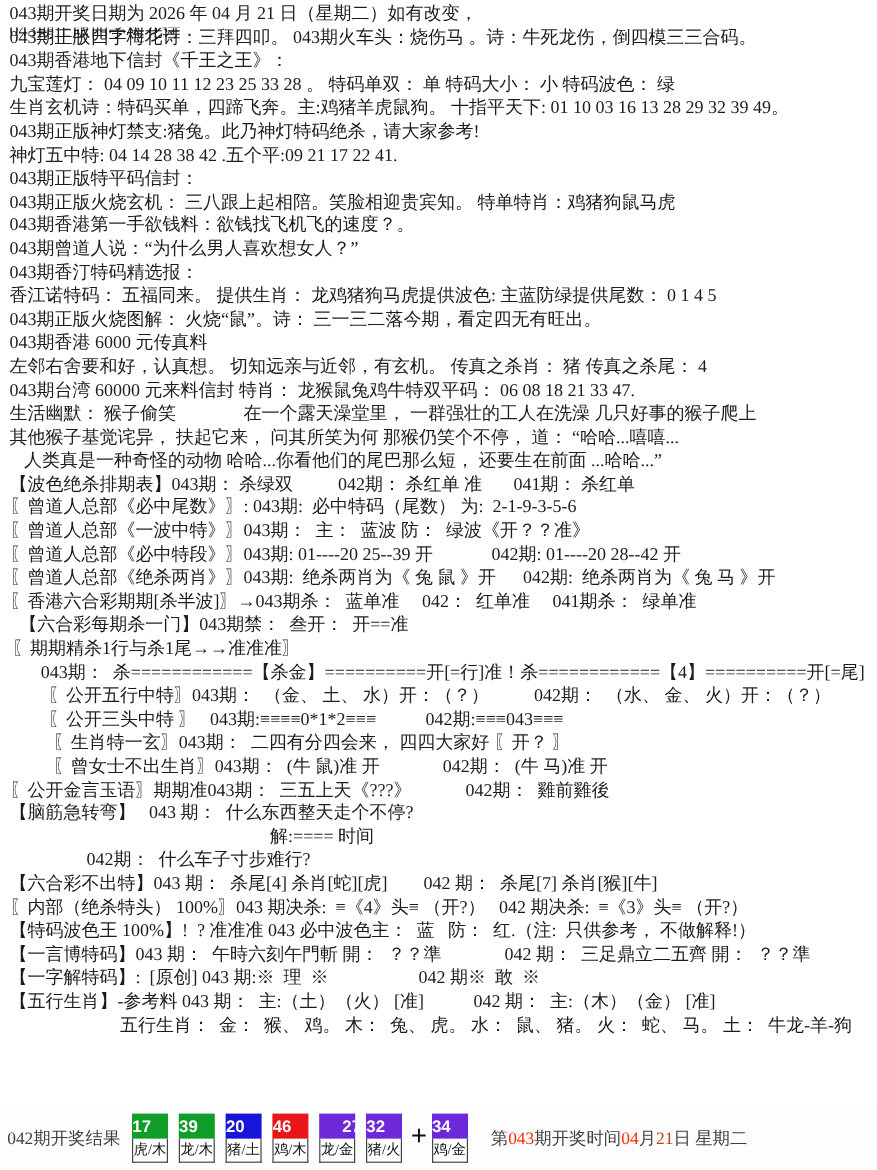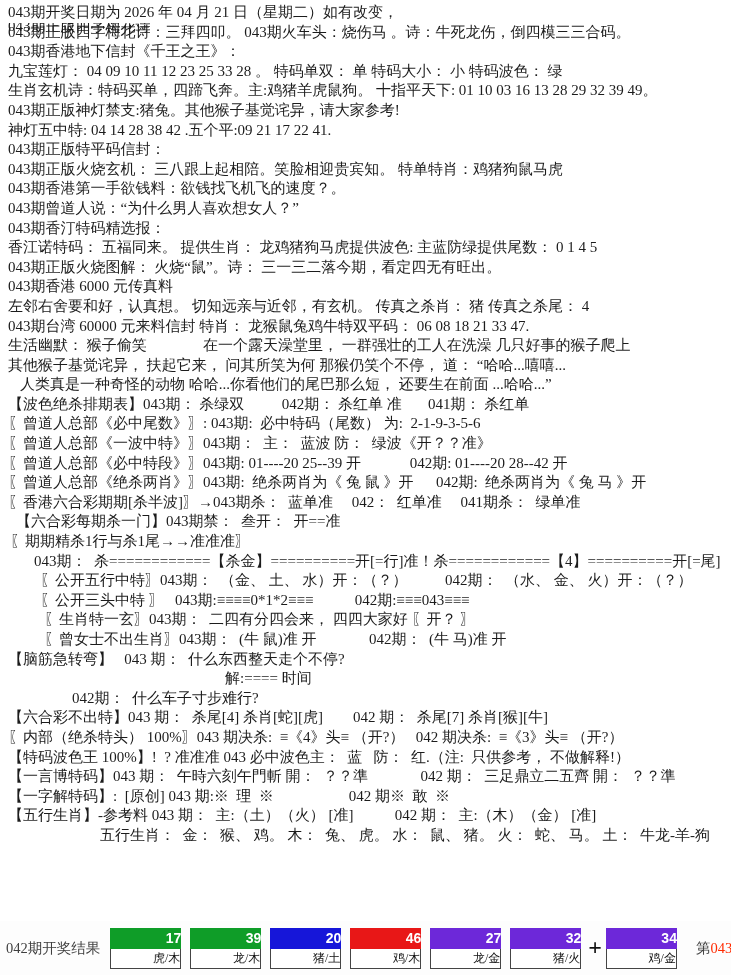--- a/index.html
+++ b/index.html
@@ -22,21 +22,21 @@
     position:absolute;left:0;top:-6px;color:#1c1c1c;
   }
   .results-bar{
     position:absolute;left:0;top:921px;width:731px;height:54px;
     display:flex;align-items:center;background:#fdfdfd;
   }
   .results-label{
     margin-left:6px;font-size:14.5px;color:#3f3f3f;white-space:nowrap;
   }
   .balls{display:flex;align-items:flex-start;margin-left:10px;}
-  .ball{width:71px;text-align:right;margin-right:9px;}
+  .ball{width:30px;text-align:left;margin-right:9px;}
   .ball .num{
     height:21px;line-height:21px;color:#ffffff;font-weight:bold;
     font-size:14px;font-family:"Liberation Sans","DejaVu Sans",sans-serif;
   }
   .ball .tag{
     height:19px;line-height:19px;border:1px solid #444;border-top:none;
     font-size:12px;color:#111;background:#fff;
   }
   .plus{
     font-size:24px;font-weight:bold;color:#111;
@@ -50,21 +50,21 @@
 </head>
 <body>
 
 <div class="page">
   <div class="report" id="report-body">
       <div class="line" style="padding-left: 8px;">043期开奖日期为 2026 年 04 月 21 日（星期二）如有改变，</div>
       <div class="line" style="padding-left: 8px;"><span class="glitch-overlay" style="left: 8px;">043期正版四字梅花诗</span>043期正版四字梅花诗：三拜四叩。 043期火车头：烧伤马 。诗：牛死龙伤，倒四模三三合码。</div>
       <div class="line" style="padding-left: 8px;">043期香港地下信封《千王之王》：</div>
       <div class="line" style="padding-left: 8px;">九宝莲灯： 04 09 10 11 12 23 25 33 28 。 特码单双： 单 特码大小： 小 特码波色： 绿</div>
       <div class="line" style="padding-left: 8px;">生肖玄机诗：特码买单，四蹄飞奔。主:鸡猪羊虎鼠狗。 十指平天下: 01 10 03 16 13 28 29 32 39 49。</div>
-      <div class="line" style="padding-left: 8px;">043期正版神灯禁支:猪兔。其他猴子基觉诧异，请大家参考!</div>
+      <div class="line" style="padding-left: 8px;">043期正版神灯禁支:猪兔。此乃神灯特码绝杀，请大家参考!</div>
       <div class="line" style="padding-left: 8px;">神灯五中特: 04 14 28 38 42 .五个平:09 21 17 22 41.</div>
       <div class="line" style="padding-left: 8px;">043期正版特平码信封：</div>
       <div class="line" style="padding-left: 8px;">043期正版火烧玄机： 三八跟上起相陪。笑脸相迎贵宾知。 特单特肖：鸡猪狗鼠马虎</div>
       <div class="line" style="padding-left: 8px;">043期香港第一手欲钱料：欲钱找飞机飞的速度？。</div>
       <div class="line" style="padding-left: 8px;">043期曾道人说：“为什么男人喜欢想女人？”</div>
       <div class="line" style="padding-left: 8px;">043期香汀特码精选报：</div>
       <div class="line" style="padding-left: 8px;">香江诺特码： 五福同来。 提供生肖： 龙鸡猪狗马虎提供波色: 主蓝防绿提供尾数： 0 1 4 5</div>
       <div class="line" style="padding-left: 8px;">043期正版火烧图解： 火烧“鼠”。诗： 三一三二落今期，看定四无有旺出。</div>
       <div class="line" style="padding-left: 8px;">043期香港 6000 元传真料</div>
       <div class="line" style="padding-left: 8px;">左邻右舍要和好，认真想。 切知远亲与近邻，有玄机。 传真之杀肖： 猪 传真之杀尾： 4</div>
@@ -78,20 +78,21 @@
       <div class="line" style="padding-left: 8px;">〖曾道人总部《必中特段》〗043期: 01----20 25--39 开             042期: 01----20 28--42 开</div>
       <div class="line" style="padding-left: 8px;">〖曾道人总部《绝杀两肖》〗043期:  绝杀两肖为《 兔 鼠 》开      042期:  绝杀两肖为《 兔 马 》开</div>
       <div class="line" style="padding-left: 8px;">〖香港六合彩期期[杀半波]〗→043期杀：  蓝单准     042：  红单准     041期杀：  绿单准</div>
       <div class="line" style="padding-left: 16px;">【六合彩每期杀一门】043期禁：  叁开：  开==准</div>
       <div class="line" style="padding-left: 10px;">〖期期精杀1行与杀1尾→→准准准〗</div>
       <div class="line" style="padding-left: 34px;">043期：  杀============【杀金】==========开[=行]准！杀============【4】==========开[=尾]</div>
       <div class="line" style="padding-left: 40px;">〖公开五行中特〗043期：  （金、 土、 水）开：（？）          042期：  （水、 金、 火）开：（？）</div>
       <div class="line" style="padding-left: 40px;">〖公开三头中特 〗   043期:≡≡≡≡0*1*2≡≡≡           042期:≡≡≡043≡≡≡</div>
       <div class="line" style="padding-left: 44px;">〖生肖特一玄〗043期：  二四有分四会来， 四四大家好 〖开？ 〗</div>
       <div class="line" style="padding-left: 44px;">〖曾女士不出生肖〗043期：  (牛 鼠)准 开              042期：  (牛 马)准 开</div>
+      <div class="line" style="padding-left: 8px;">〖公开金言玉语〗期期准043期：  三五上天《???》            042期：  雞前雞後</div>
       <div class="line" style="padding-left: 8px;">【脑筋急转弯】   043 期：  什么东西整天走个不停?</div>
       <div class="line" style="padding-left: 225px;">解:==== 时间</div>
       <div class="line" style="padding-left: 72px;">042期：  什么车子寸步难行?</div>
       <div class="line" style="padding-left: 8px;">【六合彩不出特】043 期：  杀尾[4] 杀肖[蛇][虎]        042 期：  杀尾[7] 杀肖[猴][牛]</div>
       <div class="line" style="padding-left: 8px;">〖内部（绝杀特头） 100%〗043 期决杀:  ≡《4》头≡ （开?）   042 期决杀:  ≡《3》头≡ （开?）</div>
       <div class="line" style="padding-left: 8px;">【特码波色王 100%】!  ? 准准准 043 必中波色主：  蓝   防：  红.（注:  只供参考， 不做解释!）</div>
       <div class="line" style="padding-left: 8px;">【一言博特码】043 期：  午時六刻午門斬 開：  ？？準              042 期：  三足鼎立二五齊 開：  ？？準</div>
       <div class="line" style="padding-left: 8px;">【一字解特码】:  [原创] 043 期:※  理  ※                    042 期※  敢  ※</div>
       <div class="line" style="padding-left: 8px;">【五行生肖】-参考料 043 期：  主:（土）（火） [准]           042 期：  主:（木）（金） [准]</div>
       <div class="line" style="padding-left: 100px;">五行生肖：  金：  猴、 鸡。 木：  兔、 虎。 水：  鼠、 猪。 火：  蛇、 马。 土：  牛龙-羊-狗</div>

